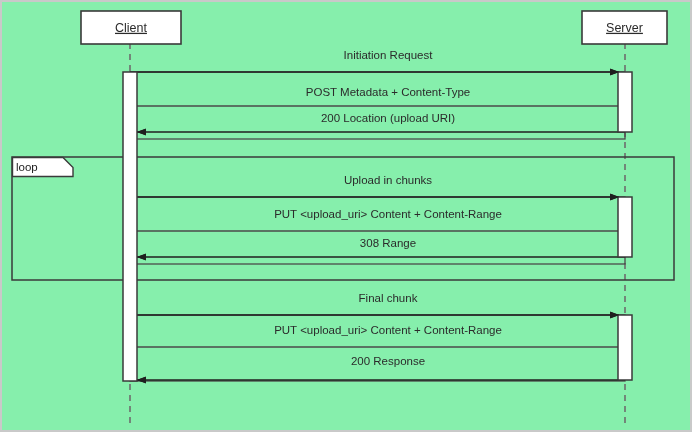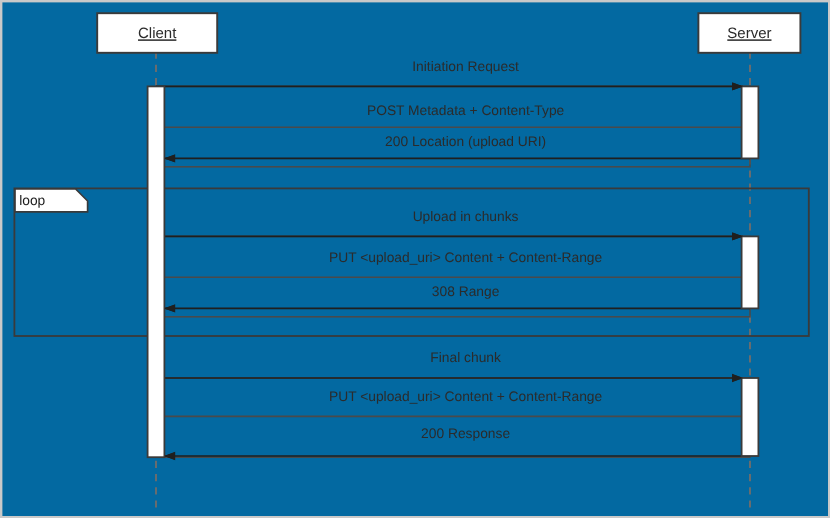--- a/index.html
+++ b/index.html
@@ -7,21 +7,21 @@
     padding: 0;
     background: #ffffff;
   }
   body {
     font-family: "Liberation Sans", sans-serif;
   }
   #canvas {
     position: relative;
     width: 692px;
     height: 432px;
-    background: #0369a1;
+    background: #86efac;
     box-sizing: border-box;
     border: 2px solid #c9c9c9;
     overflow: hidden;
   }
   #svg-diagram {
     position: absolute;
     left: 0;
     top: 0;
     width: 692px;
     height: 432px;

